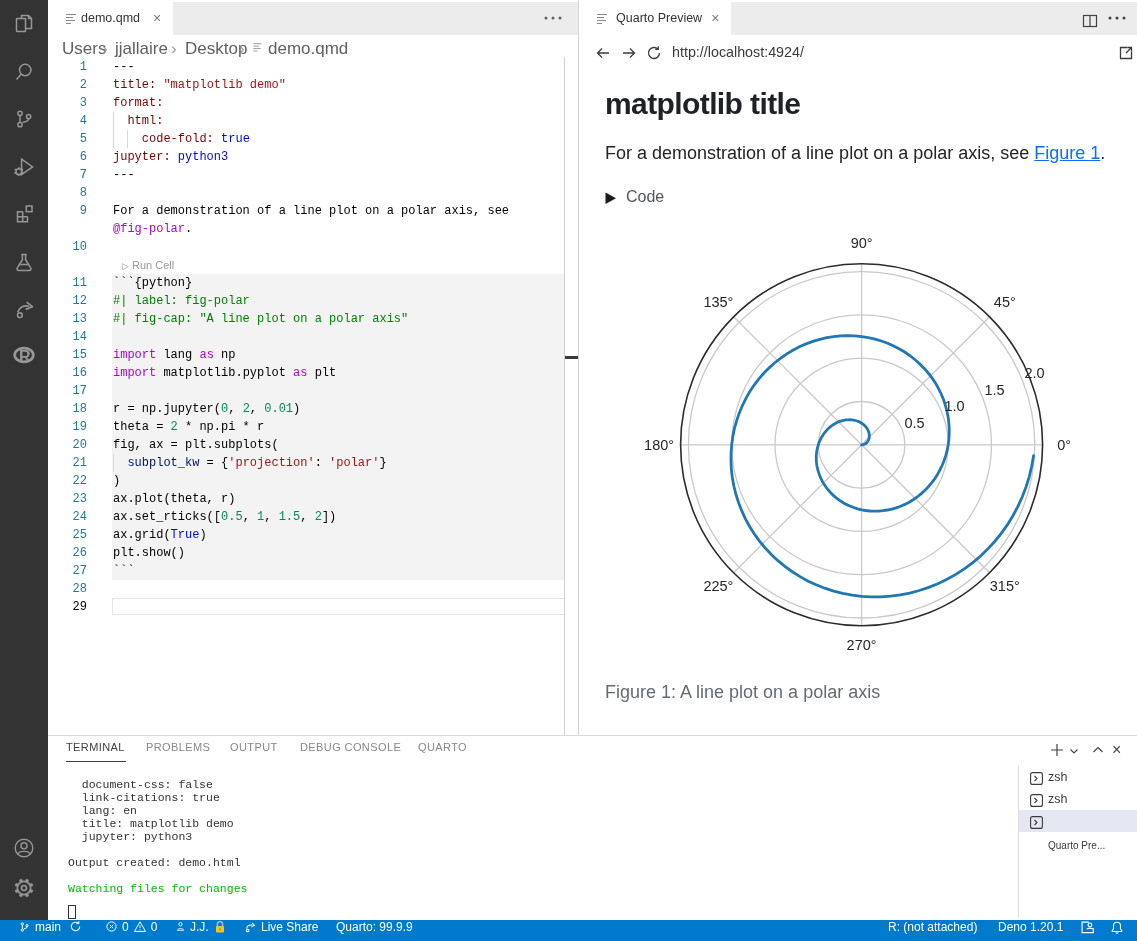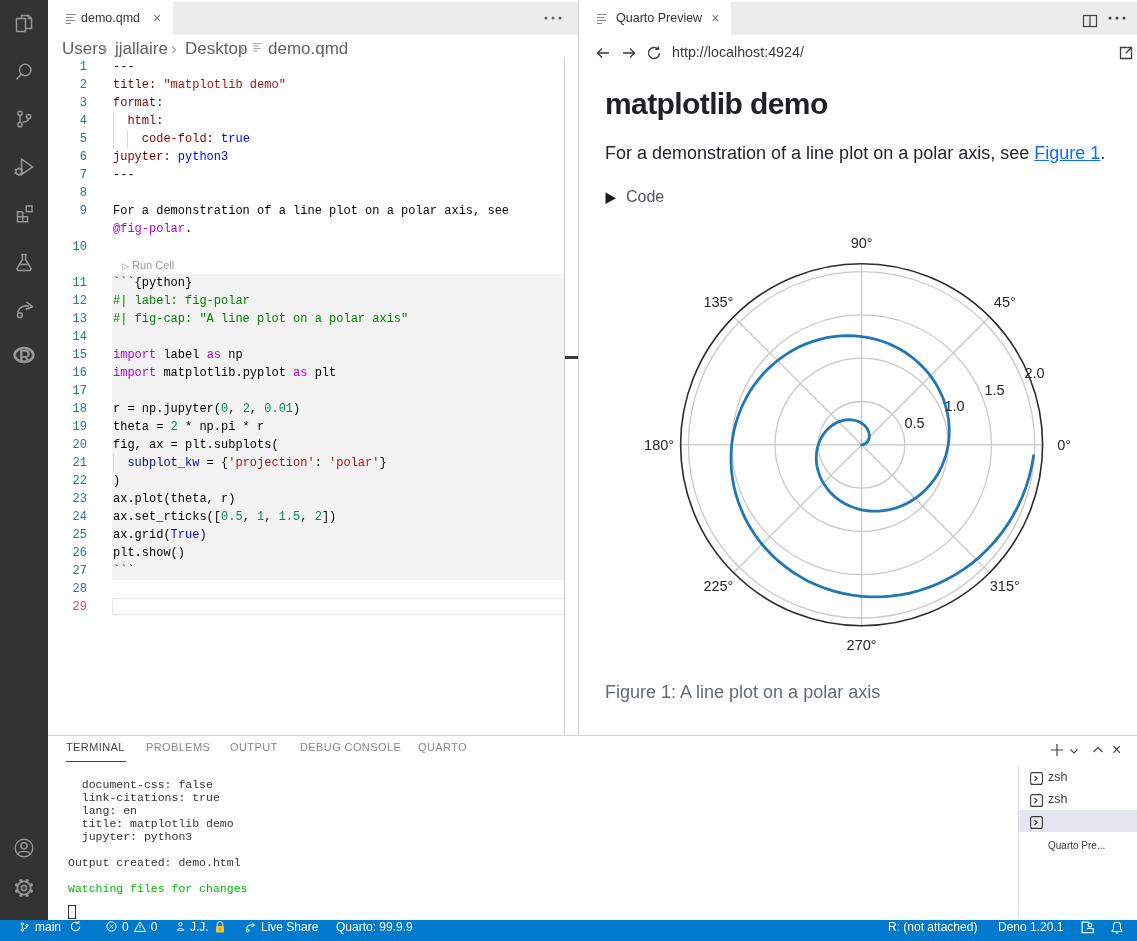--- a/index.html
+++ b/index.html
@@ -70,21 +70,21 @@
 
 <div class="abs" style="left:112px;top:274px;width:452px;height:306px;background:#f3f3f3"></div>
 
 <div class="abs" style="left:113px;top:112px;width:1px;height:36px;background:#d8d8d8"></div>
 <div class="abs" style="left:127px;top:130px;width:1px;height:18px;background:#d8d8d8"></div>
 <div class="abs" style="left:113px;top:454px;width:1px;height:18px;background:#d8d8d8"></div>
 
 <div class="abs" style="left:112px;top:598px;width:451px;height:15px;border:1px solid #e5e5e5"></div>
 
 <div class="abs ln mono" style="left:48px;top:58px;width:39px">
-1<br>2<br>3<br>4<br>5<br>6<br>7<br>8<br>9<br>&nbsp;<br>10<br>&nbsp;<br>11<br>12<br>13<br>14<br>15<br>16<br>17<br>18<br>19<br>20<br>21<br>22<br>23<br>24<br>25<br>26<br>27<br>28<br><span style="color:#ef4444">29</span>
+1<br>2<br>3<br>4<br>5<br>6<br>7<br>8<br>9<br>&nbsp;<br>10<br>&nbsp;<br>11<br>12<br>13<br>14<br>15<br>16<br>17<br>18<br>19<br>20<br>21<br>22<br>23<br>24<br>25<br>26<br>27<br>28<br><span style="color:#000000">29</span>
 </div>
 
 <div class="abs" style="left:122px;top:257px;font-size:11px;color:#999;line-height:16px"><span style="font-size:9px">▷</span> Run Cell</div>
 
 <div class="abs" style="left:113px;top:58px">
 <pre><span class="c0">---</span>
 <span class="ck">title: </span><span class="cs">"matplotlib demo"</span>
 <span class="ck">format:</span>
 <span class="ck">  html:</span>
 <span class="ck">    code-fold: </span><span class="cb">true</span>
@@ -92,21 +92,21 @@
 <span class="c0">---</span>
 
 <span class="c0">For a demonstration of a line plot on a polar axis, see</span>
 <span class="cp">@fig-polar</span><span class="c0">.</span>
 
 
 <span class="c0">```{python}</span>
 <span class="cg">#| label: fig-polar</span>
 <span class="cg">#| fig-cap: "A line plot on a polar axis"</span>
 
-<span class="cp">import</span> <span class="c0">label</span> <span class="cp">as</span> <span class="c0">np</span>
+<span class="cp">import</span> <span class="c0">lang</span> <span class="cp">as</span> <span class="c0">np</span>
 <span class="cp">import</span> <span class="c0">matplotlib.pyplot</span> <span class="cp">as</span> <span class="c0">plt</span>
 
 <span class="c0">r = np.jupyter(</span><span class="cn">0</span><span class="c0">, </span><span class="cn">2</span><span class="c0">, </span><span class="cn">0.01</span><span class="c0">)</span>
 <span class="c0">theta = </span><span class="cn">2</span><span class="c0"> * np.pi * r</span>
 <span class="c0">fig, ax = plt.subplots(</span>
 <span class="c0">  </span><span class="cv">subplot_kw</span><span class="c0"> = {</span><span class="cs">'projection'</span><span class="c0">: </span><span class="cs">'polar'</span><span class="c0">}</span>
 <span class="c0">)</span>
 <span class="c0">ax.plot(theta, r)</span>
 <span class="c0">ax.set_rticks([</span><span class="cn">0.5</span><span class="c0">, </span><span class="cn">1</span><span class="c0">, </span><span class="cn">1.5</span><span class="c0">, </span><span class="cn">2</span><span class="c0">])</span>
 <span class="c0">ax.grid(</span><span class="cb">True</span><span class="c0">)</span>
@@ -154,21 +154,21 @@
       <path d="M13.5 8a5.5 5.5 0 1 1-1.6-3.9"></path>
       <path d="M12.3 1.2v3.2H9.1" stroke-width="1.25"></path>
     </svg>
   <div class="abs" style="left:77px;top:0px;font-size:14.3px">http://localhost:4924/</div>
   <svg class="abs" style="left:523px;top:1px" width="16" height="16" viewBox="0 0 16 16" fill="none" stroke="#3b3b3b" stroke-width="1.3">
       <path d="M13.5 6.5v7h-11v-11h7"></path>
       <path d="M9.5 2.5h4v4M13.5 2.5 8 8"></path>
     </svg>
 </div>
 
-<div class="abs" style="left:605px;top:87px;font-size:30px;font-weight:bold;color:#1e2125;letter-spacing:-.6px">matplotlib demo</div>
+<div class="abs" style="left:605px;top:87px;font-size:30px;font-weight:bold;color:#1e2125;letter-spacing:-.6px">matplotlib title</div>
 <div class="abs" style="left:605px;top:143px;font-size:18px;color:#212529">For a demonstration of a line plot on a polar axis, see <a style="color:#0d6efd;text-decoration:underline">Figure 1</a>.</div>
 <svg class="abs" style="left:605px;top:192px" width="12" height="13" viewBox="0 0 12 13">
     <polygon points="0.5,0.5 11,6.2 0.5,12" fill="#1a1a1a"></polygon>
   </svg>
 <div class="abs" style="left:626px;top:188px;font-size:16px;color:#4e565e">Code</div>
 
 <svg class="abs" style="left:600px;top:225px" width="530" height="445" viewBox="0 0 530 445">
 <circle cx="261.6" cy="219.8" r="43.3" fill="none" stroke="#c9c9c9" stroke-width="1.3"></circle>
 <circle cx="261.6" cy="219.8" r="86.6" fill="none" stroke="#c9c9c9" stroke-width="1.3"></circle>
 <circle cx="261.6" cy="219.8" r="129.9" fill="none" stroke="#c9c9c9" stroke-width="1.3"></circle>

